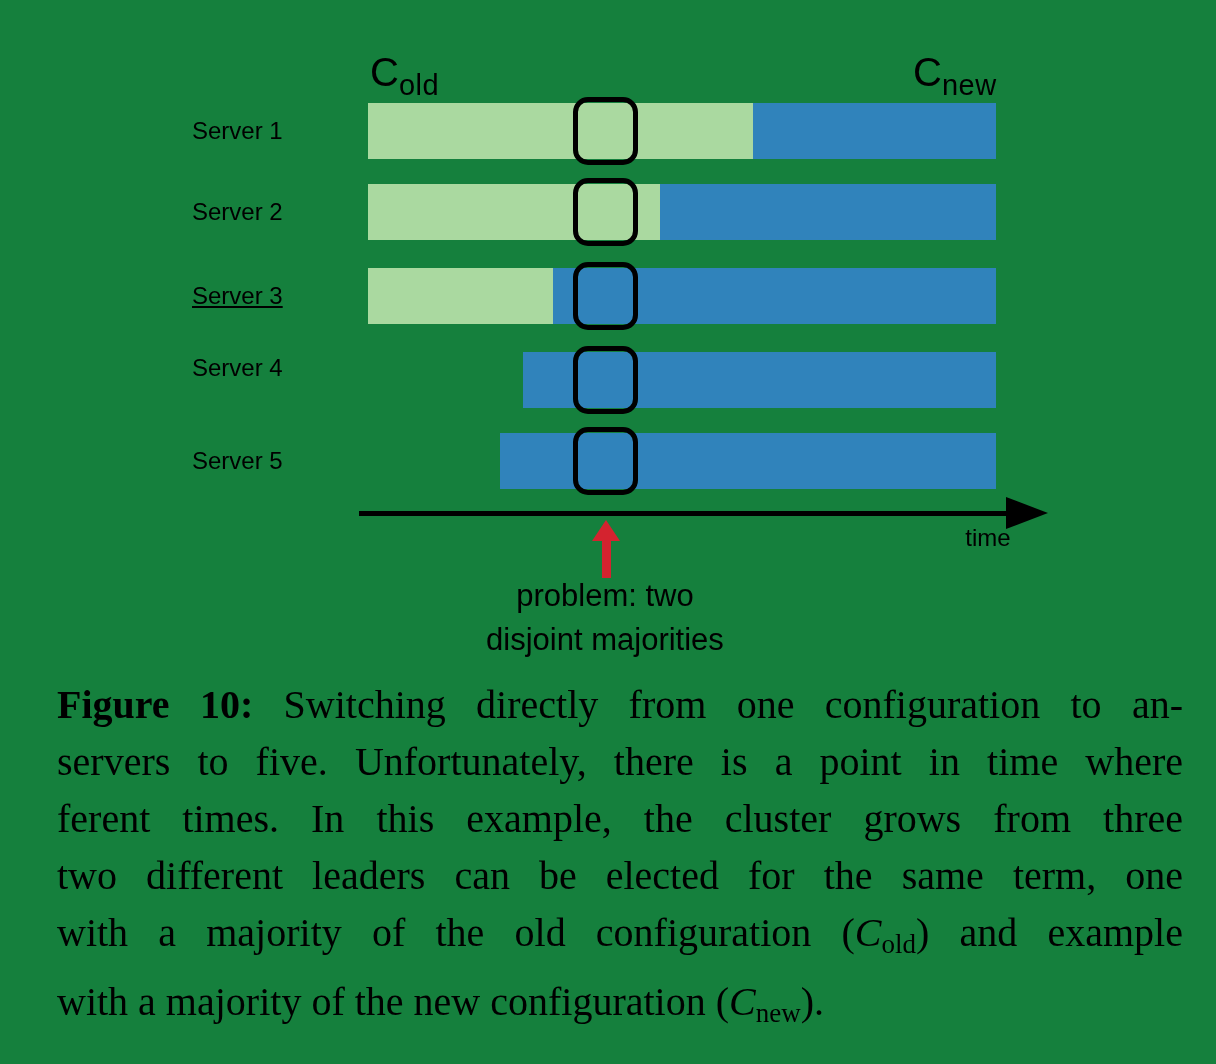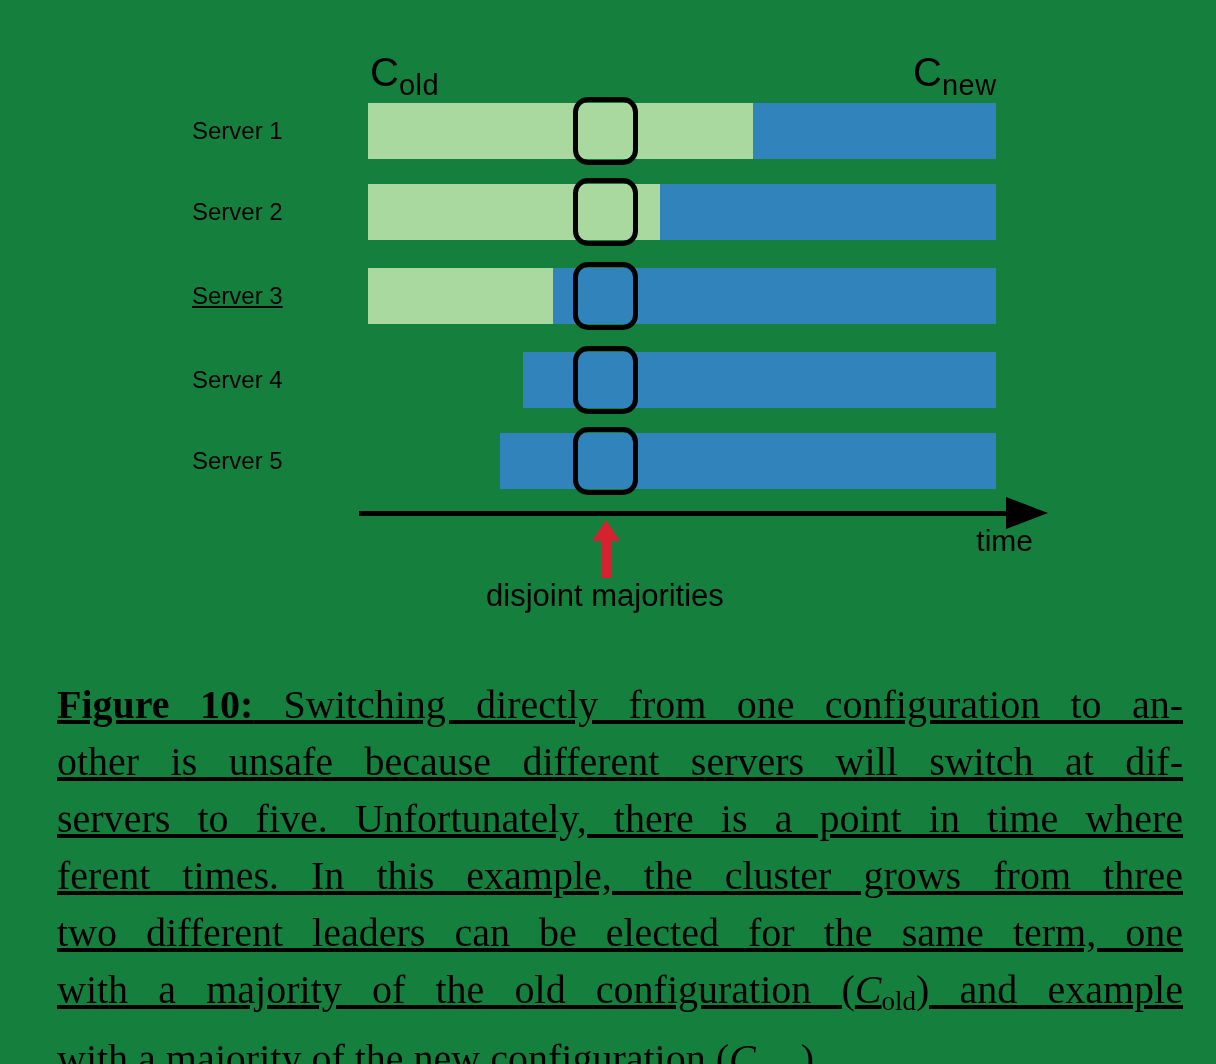--- a/index.html
+++ b/index.html
@@ -52,22 +52,22 @@
     left: 1006px; top: 497px;
     width: 0; height: 0;
     border-top: 16px solid transparent;
     border-bottom: 16px solid transparent;
     border-left: 42px solid #000;
   }
   .time-label {
     position: absolute;
     left: 943px; top: 524px;
     width: 90px;
-    text-align: right;
-    font-size: 30px;
+    text-align: center;
+    font-size: 24px;
   }
 
   .red-stem { position: absolute; left: 602px; top: 538px; width: 9px; height: 40px; }
   .red-head {
     position: absolute;
     left: 592px; top: 520px;
     width: 0; height: 0;
     border-left: 14px solid transparent;
     border-right: 14px solid transparent;
     border-bottom-width: 21px;
@@ -85,21 +85,21 @@
 
   
   .caption {
     position: absolute;
     left: 57px; top: 676px;
     width: 1126px;
     font-family: "Liberation Serif", serif;
     font-size: 40px;
     line-height: 57px;
   }
-  .cap-line.just { text-align: justify; text-align-last: justify; text-decoration: underline; }
+  .cap-line.just { text-align: justify; text-align-last: justify; }
   .cap-bold { font-weight: bold; }
   .cap-c { font-style: italic; }
   .cap-sub { font-size: 27px; vertical-align: -7px; }
 </style>
 </head>
 <body>
 
 <div class="page">
 
   <div class="diagram">
@@ -114,44 +114,44 @@
         <div class="bar-seg" style="left: 753px; top: 103px; width: 243px; height: 56px; background: rgb(48, 131, 187);"></div>
         <div class="switch-marker" style="left: 573px; top: 97px; width: 65px; height: 68px; border-color: rgb(0, 0, 0);"></div>
         <div class="server-label" style="top: 184px; height: 56px;">Server 2</div>
         <div class="bar-seg" style="left: 368px; top: 184px; width: 292px; height: 56px; background: rgb(170, 217, 160);"></div>
         <div class="bar-seg" style="left: 660px; top: 184px; width: 336px; height: 56px; background: rgb(48, 131, 187);"></div>
         <div class="switch-marker" style="left: 573px; top: 178px; width: 65px; height: 68px; border-color: rgb(0, 0, 0);"></div>
         <div class="server-label" style="top: 268px; height: 56px; text-decoration: underline;">Server 3</div>
         <div class="bar-seg" style="left: 368px; top: 268px; width: 185px; height: 56px; background: rgb(170, 217, 160);"></div>
         <div class="bar-seg" style="left: 553px; top: 268px; width: 443px; height: 56px; background: rgb(48, 131, 187);"></div>
         <div class="switch-marker" style="left: 573px; top: 262px; width: 65px; height: 68px; border-color: rgb(0, 0, 0);"></div>
-        <div class="server-label" style="top: 352px; height: 56px;">Server 4</div>
+        <div class="server-label" style="top: 340px; height: 56px;">Server 4</div>
         <div class="bar-seg" style="left: 523px; top: 352px; width: 473px; height: 56px; background: rgb(48, 131, 187);"></div>
         <div class="switch-marker" style="left: 573px; top: 346px; width: 65px; height: 68px; border-color: rgb(0, 0, 0);"></div>
         <div class="server-label" style="top: 433px; height: 56px;">Server 5</div>
         <div class="bar-seg" style="left: 500px; top: 433px; width: 496px; height: 56px; background: rgb(48, 131, 187);"></div>
         <div class="switch-marker" style="left: 573px; top: 427px; width: 65px; height: 68px; border-color: rgb(0, 0, 0);"></div>
       </div>
 
     <div class="axis-line"></div>
     <div class="axis-head"></div>
     <div class="time-label">time</div>
 
     <div class="red-stem" style="background: rgb(212, 35, 47);"></div>
     <div class="red-head" style="border-bottom-color: rgb(212, 35, 47);"></div>
 
     <div class="problem-text">
+      <div>problem: two</div>
       <div>disjoint majorities</div>
     </div>
 
   </div>
 
   <div class="caption">
     <div class="cap-line just"><span class="cap-bold">Figure 10:</span><span> Switching directly from one configuration to an-</span></div>
-    <div class="cap-line just">other is unsafe because different servers will switch at dif-</div>
     <div class="cap-line just">servers to five. Unfortunately, there is a point in time where</div>
     <div class="cap-line just">ferent times. In this example, the cluster grows from three</div>
     <div class="cap-line just">two different leaders can be elected for the same term, one</div>
     <div class="cap-line just"><span>with a majority of the old configuration (</span><span class="cap-c">C</span><span class="cap-sub">old</span><span>) and example</span></div>
     <div class="cap-line"><span>with a majority of the new configuration (</span><span class="cap-c">C</span><span class="cap-sub">new</span><span>).</span></div>
   </div>
 
 </div>
 
 </body></html>

